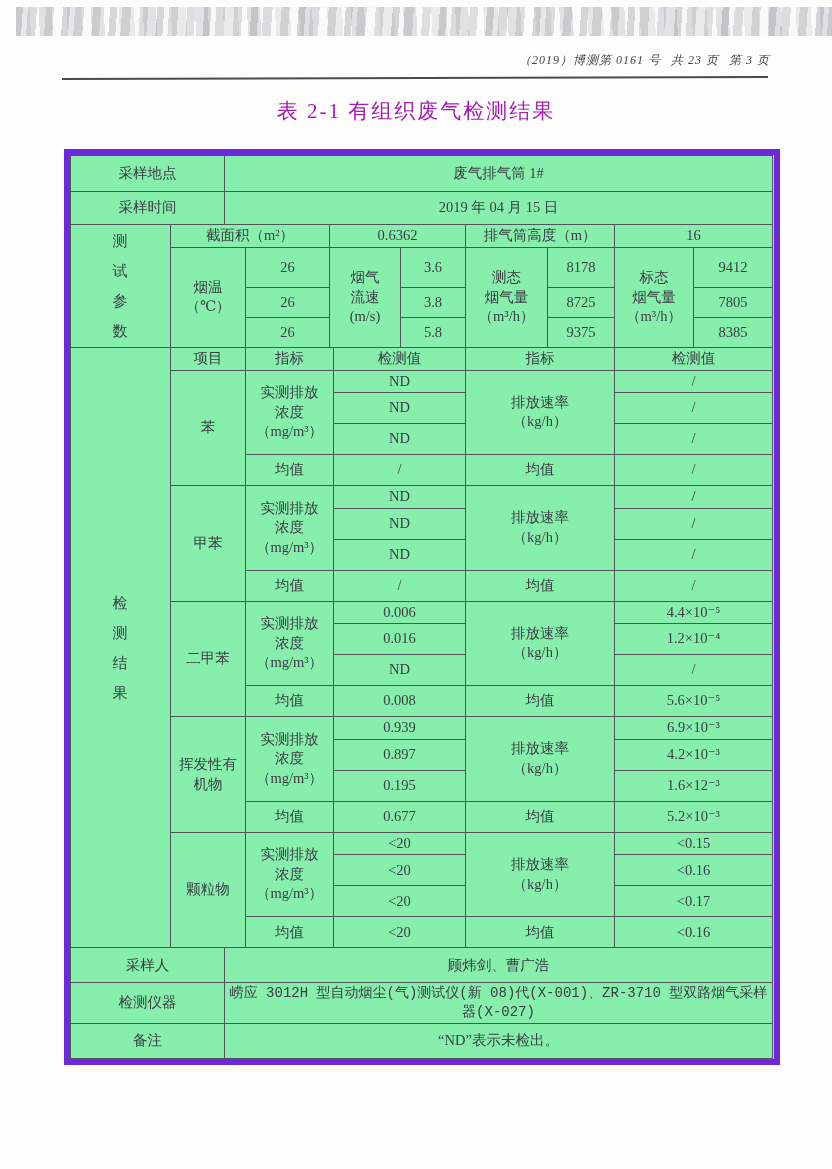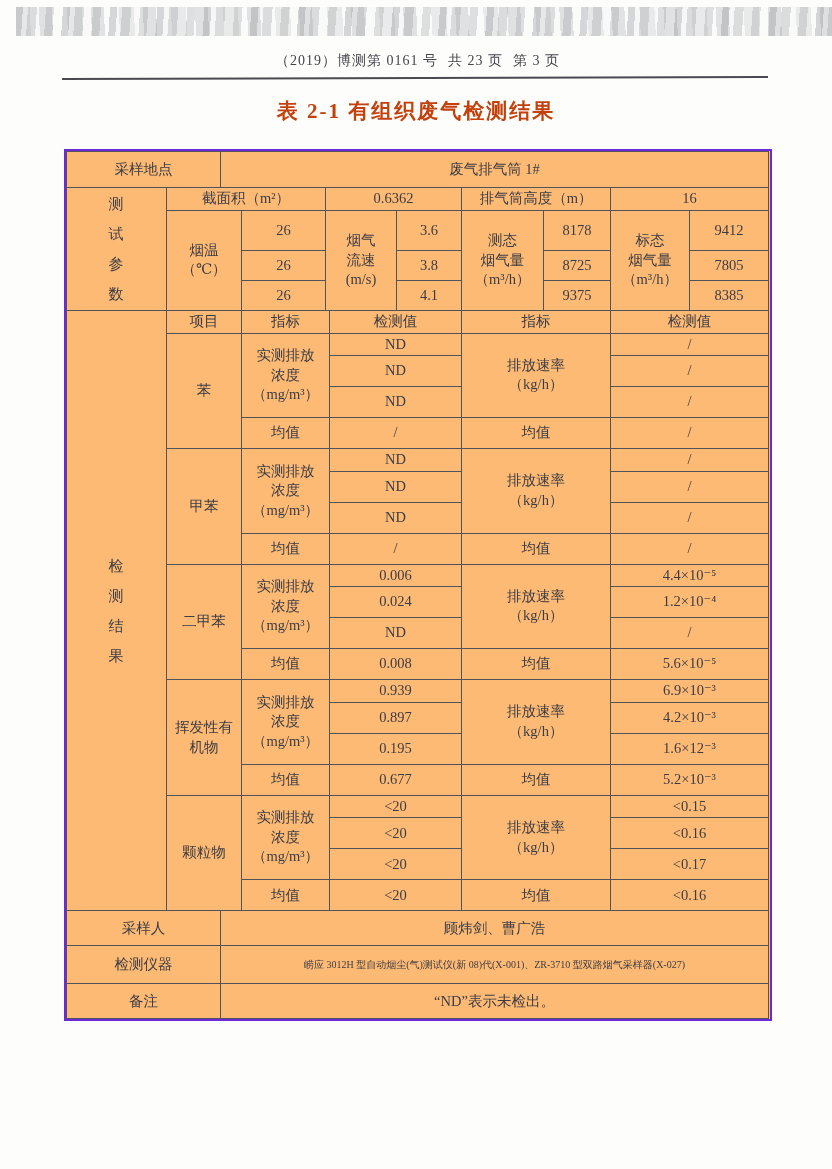--- a/index.html
+++ b/index.html
@@ -20,52 +20,52 @@
         rgba(110,115,122,.28) 0 7px, rgba(200,203,206,.10) 7px 12px,
         rgba(140,145,150,.30) 12px 21px, rgba(215,217,219,.08) 21px 30px,
         rgba(125,130,136,.24) 30px 38px, rgba(225,226,228,.06) 38px 47px),
       repeating-linear-gradient(87deg,
         rgba(150,152,156,.18) 0 15px, rgba(235,235,236,.06) 15px 24px,
         rgba(130,133,138,.22) 24px 37px, rgba(240,240,240,.05) 37px 52px);
     filter:blur(.5px);
   }
   .doc-header{
     position:absolute;top:52px;left:65px;right:62px;
-    display:flex;justify-content:center;align-items:baseline;
-    font-size:14px;letter-spacing:1px;color:#44444c;
+    display:flex;justify-content:flex-end;align-items:baseline;
+    font-size:12px;letter-spacing:1px;color:#44444c;font-style:italic;
   }
   .doc-header .pages span{margin-left:10px;}
   .header-rule{
     position:absolute;top:77px;left:62px;width:706px;height:2px;
     background:#4a4a50;transform:rotate(-0.15deg);
   }
   .report-title{
     position:absolute;top:97px;left:0;right:0;
-    text-align:center;font-size:21px;font-weight:bold;
-    letter-spacing:2px;color:#c2410c;
+    text-align:center;font-size:21px;font-weight:normal;
+    letter-spacing:2px;color:#a21caf;
   }
   .table-wrap{
     position:absolute;top:149px;left:64px;width:704px;
-    border:2px solid #6d28d9;
-    background:#fdba74;
+    border:6px solid #6d28d9;
+    background:#86efac;
   }
   table{border-collapse:collapse;width:702px;table-layout:fixed;}
   table + table{margin-top:-1px;}
   td{
     border:1px solid #53535a;
     text-align:center;vertical-align:middle;
     font-size:14.5px;color:#3c3c44;
     padding:1px 3px;line-height:1.35;
     overflow:hidden;
   }
   .ml{white-space:pre-line;margin-top:29px;}
   .vert{white-space:pre-line;line-height:2.0;font-size:15px;letter-spacing:1px;}
   .h33{height:33px}.h30{height:30px}.h28{height:28px}.h27{height:27px}
   .h32{height:32px}.h35{height:35px}
-  .inst{font-size:10px;letter-spacing:0;}
+  .inst{font-size:14px;letter-spacing:0;font-family:Liberation Mono, monospace;}
 </style>
 </head>
 <body>
 
 <div class="page">
   <div class="noise-band"></div>
 
   <div class="doc-header">
     <div>（2019）博测第 0161 号</div>
     <div class="pages"><span>共 23 页</span><span>第 3 页</span></div>
@@ -78,20 +78,24 @@
 
     <table>
       <colgroup>
           <col style="width:154px">
           <col style="width:548px">
         </colgroup>
       <tbody>
           <tr>
         <td class="h33">采样地点</td>
         <td>废气排气筒 1#</td>
+      </tr>
+      <tr>
+        <td class="h30">采样时间</td>
+        <td>2019 年 04 月 15 日</td>
       </tr>
     </tbody>
       </table>
 
     <table>
       <colgroup>
         <col style="width:100px">
           <col style="width:75px">
           <col style="width:84px">
         <col style="width:71px">
@@ -129,21 +133,21 @@
         <td>9412</td>
       </tr>
       <tr>
         <td class="h27">26</td>
         <td>3.8</td>
         <td>8725</td>
         <td>7805</td>
       </tr>
       <tr>
         <td class="h27">26</td>
-        <td>4.1</td>
+        <td>5.8</td>
         <td>9375</td>
         <td>8385</td>
       </tr>
     </tbody>
       </table>
 
     <table>
       <colgroup>
         <col style="width:100px">
           <col style="width:75px">
@@ -219,21 +223,21 @@
         <td class="h28" rowspan="4">二甲苯</td>
         <td class="ml" rowspan="3">实测排放
 浓度
 （mg/m³）</td>
         <td>0.006</td>
         <td class="ml" rowspan="3">排放速率
 （kg/h）</td>
         <td>4.4×10⁻⁵</td>
       </tr>
       <tr>
-        <td class="h28">0.024</td>
+        <td class="h28">0.016</td>
         <td>1.2×10⁻⁴</td>
       </tr>
       <tr>
         <td class="h28">ND</td>
         <td>/</td>
       </tr>
       <tr>
         <td class="h28">均值</td>
         <td>0.008</td>
         <td>均值</td>

